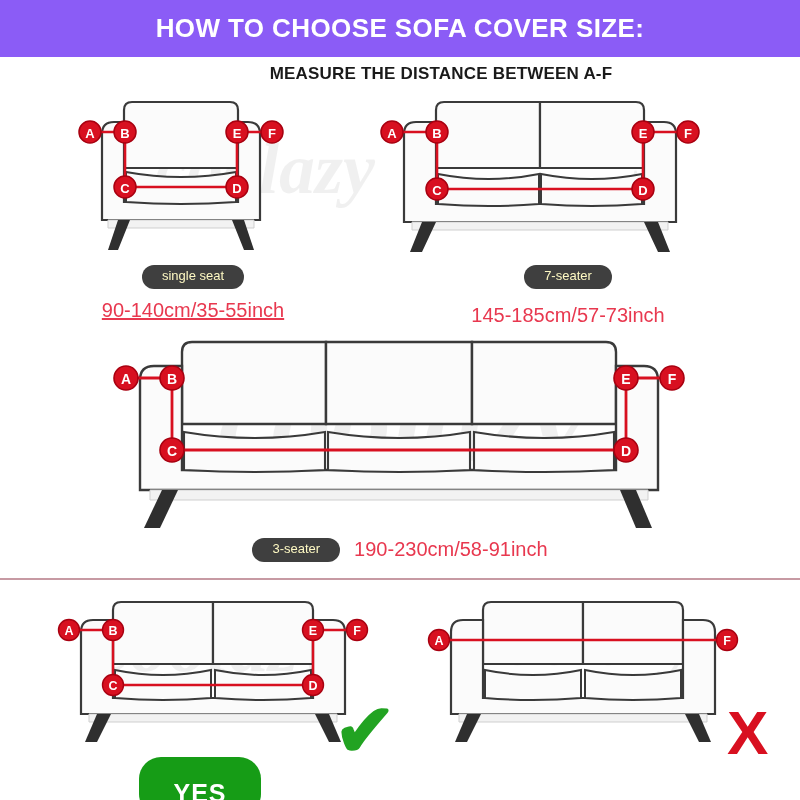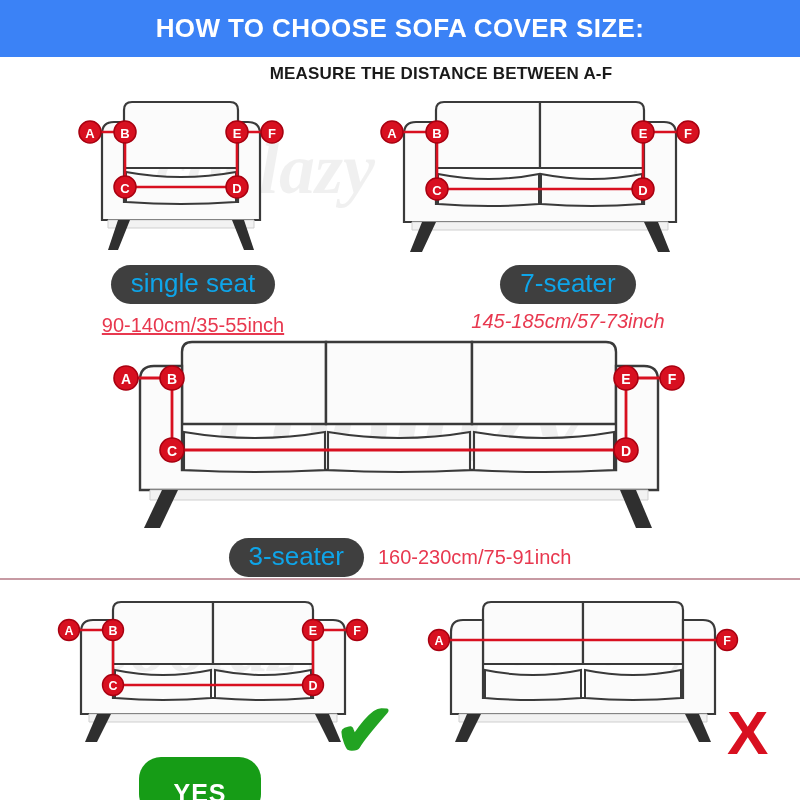--- a/index.html
+++ b/index.html
@@ -8,21 +8,21 @@
     background:#ffffff;
     font-family:"Liberation Sans", sans-serif;
     overflow:hidden;
     position:relative;
   }
   #page{position:relative;width:800px;height:800px;overflow:hidden;background:#fff;}
 
   
   .header-band{
     position:absolute;left:0;top:0;width:800px;height:57px;
-    background:#3b82f6;
+    background:#8b5cf6;
     display:flex;align-items:center;justify-content:center;
   }
   .header-title{
     color:#ffffff;font-size:26px;font-weight:bold;letter-spacing:.4px;
     font-family:"Liberation Sans", sans-serif;white-space:nowrap;
   }
   .subtitle{
     position:absolute;left:0;top:64px;width:800px;text-align:center;
     font-size:17px;font-weight:bold;color:#1a1a1a;letter-spacing:.2px;padding-left:41px;
   }
@@ -37,23 +37,23 @@
   .wm2{left:432px;top:92px;font-size:80px;}
   .wm3{left:218px;top:352px;font-size:120px;}
   .wm4{left:95px;top:600px;font-size:78px;}
   .wm5{left:470px;top:598px;font-size:74px;}
 
   
   .panel{position:absolute;}
   svg{display:block;overflow:visible;}
 
   .pill{
-    display:inline-block;background:#3f3f3f;color:#0ea5e9;
+    display:inline-block;background:#3f3f3f;color:#fef9c3;
     border-radius:20px;padding:4px 20px 5px 20px;
-    font-size:26px;font-weight:normal;line-height:1.15;
+    font-size:13px;font-weight:normal;line-height:1.15;
     font-family:"Liberation Sans", sans-serif;white-space:nowrap;
   }
   .dim{
     color:#e8384f;font-size:20px;white-space:nowrap;
     font-family:"Liberation Sans", sans-serif;
   }
   .cap-row{display:flex;align-items:center;justify-content:center;gap:14px;}
 
   
   .divider{
@@ -170,21 +170,21 @@
         <circle cx="265" cy="40" r="11" fill="#d81020" stroke="#a80010" stroke-width="1.5"></circle>
         <text x="265" y="45.5" font-size="13" font-weight="bold" fill="#fff" text-anchor="middle" font-family="Liberation Sans, sans-serif">E</text>
         <circle cx="310" cy="40" r="11" fill="#d81020" stroke="#a80010" stroke-width="1.5"></circle>
         <text x="310" y="45.5" font-size="13" font-weight="bold" fill="#fff" text-anchor="middle" font-family="Liberation Sans, sans-serif">F</text>
       </g>
     </svg>
   </div>
 
   <div style="position:absolute;left:428px;top:265px;width:280px;text-align:center;">
     <span class="pill">7-seater</span>
-    <div class="dim" style="margin-top:6px;font-style:italic;">145-185cm/57-73inch</div>
+    <div class="dim" style="margin-top:15px;">145-185cm/57-73inch</div>
   </div>
 
   <div class="panel" style="left:110px;top:332px;width:580px;height:205px;">
     <svg width="580" height="205" viewBox="0 0 580 205">
       <path d="M72 20 Q72 10 82 10 L216 10 L216 92 L72 92 Z" fill="#fbfbfb" stroke="#3a3a3a" stroke-width="2.4"></path>
       <path d="M216 10 L362 10 L362 92 L216 92 Z" fill="#fbfbfb" stroke="#3a3a3a" stroke-width="2.4"></path>
       <path d="M362 10 L496 10 Q506 10 506 20 L506 92 L362 92 Z" fill="#fbfbfb" stroke="#3a3a3a" stroke-width="2.4"></path>
       <path d="M30 48 Q30 34 44 34 L72 34 L72 138 L506 138 L506 34 L534 34 Q548 34 548 48 L548 158 L30 158 Z" fill="#fbfbfb" stroke="#3a3a3a" stroke-width="2.4"></path>
       <path d="M74 100 Q145 112 215 100 L215 138 Q145 142 74 138 Z" fill="#fbfbfb" stroke="#3a3a3a" stroke-width="2.1"></path>
       <path d="M218 100 Q290 112 360 100 L360 138 Q290 142 218 138 Z" fill="#fbfbfb" stroke="#3a3a3a" stroke-width="2.1"></path>
@@ -216,21 +216,21 @@
         <text x="516" y="51.5" font-size="14" font-weight="bold" fill="#fff" text-anchor="middle" font-family="Liberation Sans, sans-serif">E</text>
         <circle cx="562" cy="46" r="12" fill="#d81020" stroke="#a80010" stroke-width="1.6"></circle>
         <text x="562" y="51.5" font-size="14" font-weight="bold" fill="#fff" text-anchor="middle" font-family="Liberation Sans, sans-serif">F</text>
       </g>
     </svg>
   </div>
 
   <div style="position:absolute;left:0;top:538px;width:800px;">
     <div class="cap-row">
       <span class="pill">3-seater</span>
-      <span class="dim">160-230cm/75-91inch</span>
+      <span class="dim">190-230cm/58-91inch</span>
     </div>
   </div>
 
   <div class="divider"></div>
 
   <div class="panel" style="left:55px;top:592px;width:330px;height:150px;">
     <svg width="330" height="150" viewBox="0 0 330 150">
       <path d="M58 18 Q58 10 66 10 L158 10 L158 72 L58 72 Z" fill="#fbfbfb" stroke="#3a3a3a" stroke-width="2.2"></path>
       <path d="M158 10 L250 10 Q258 10 258 18 L258 72 L158 72 Z" fill="#fbfbfb" stroke="#3a3a3a" stroke-width="2.2"></path>
       <path d="M26 40 Q26 28 38 28 L58 28 L58 106 L258 106 L258 28 L278 28 Q290 28 290 40 L290 122 L26 122 Z" fill="#fbfbfb" stroke="#3a3a3a" stroke-width="2.2"></path>

